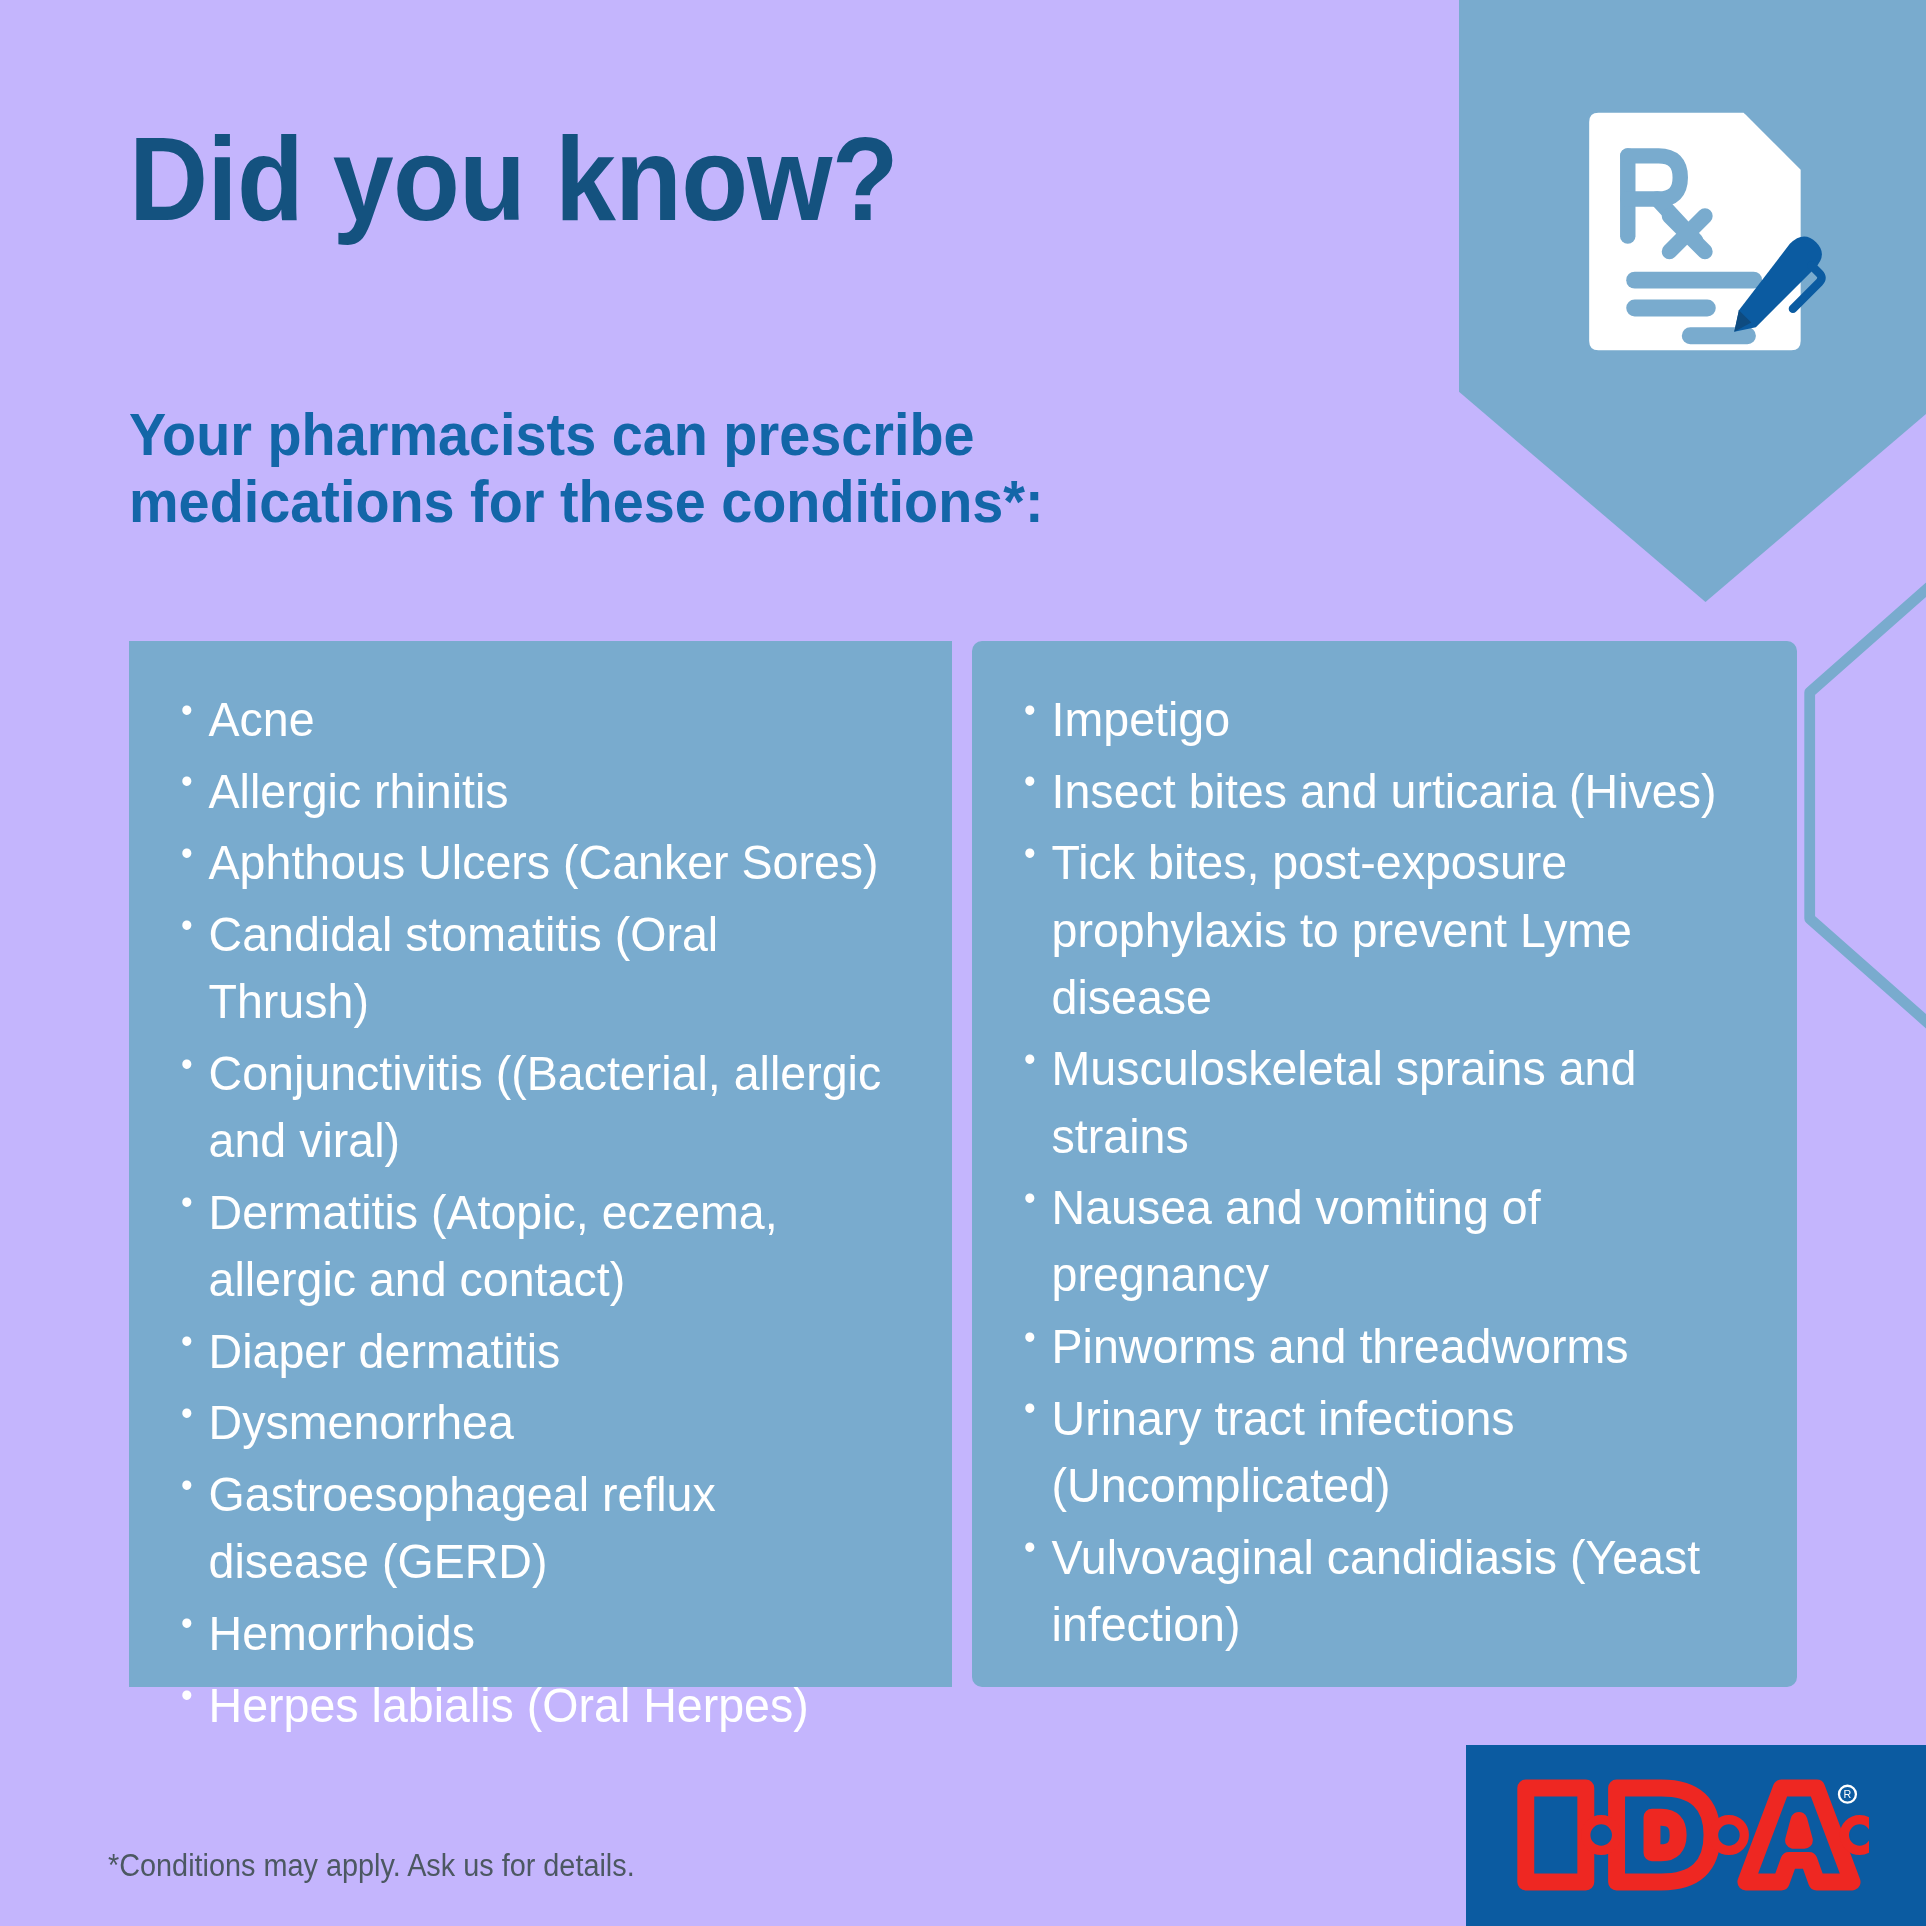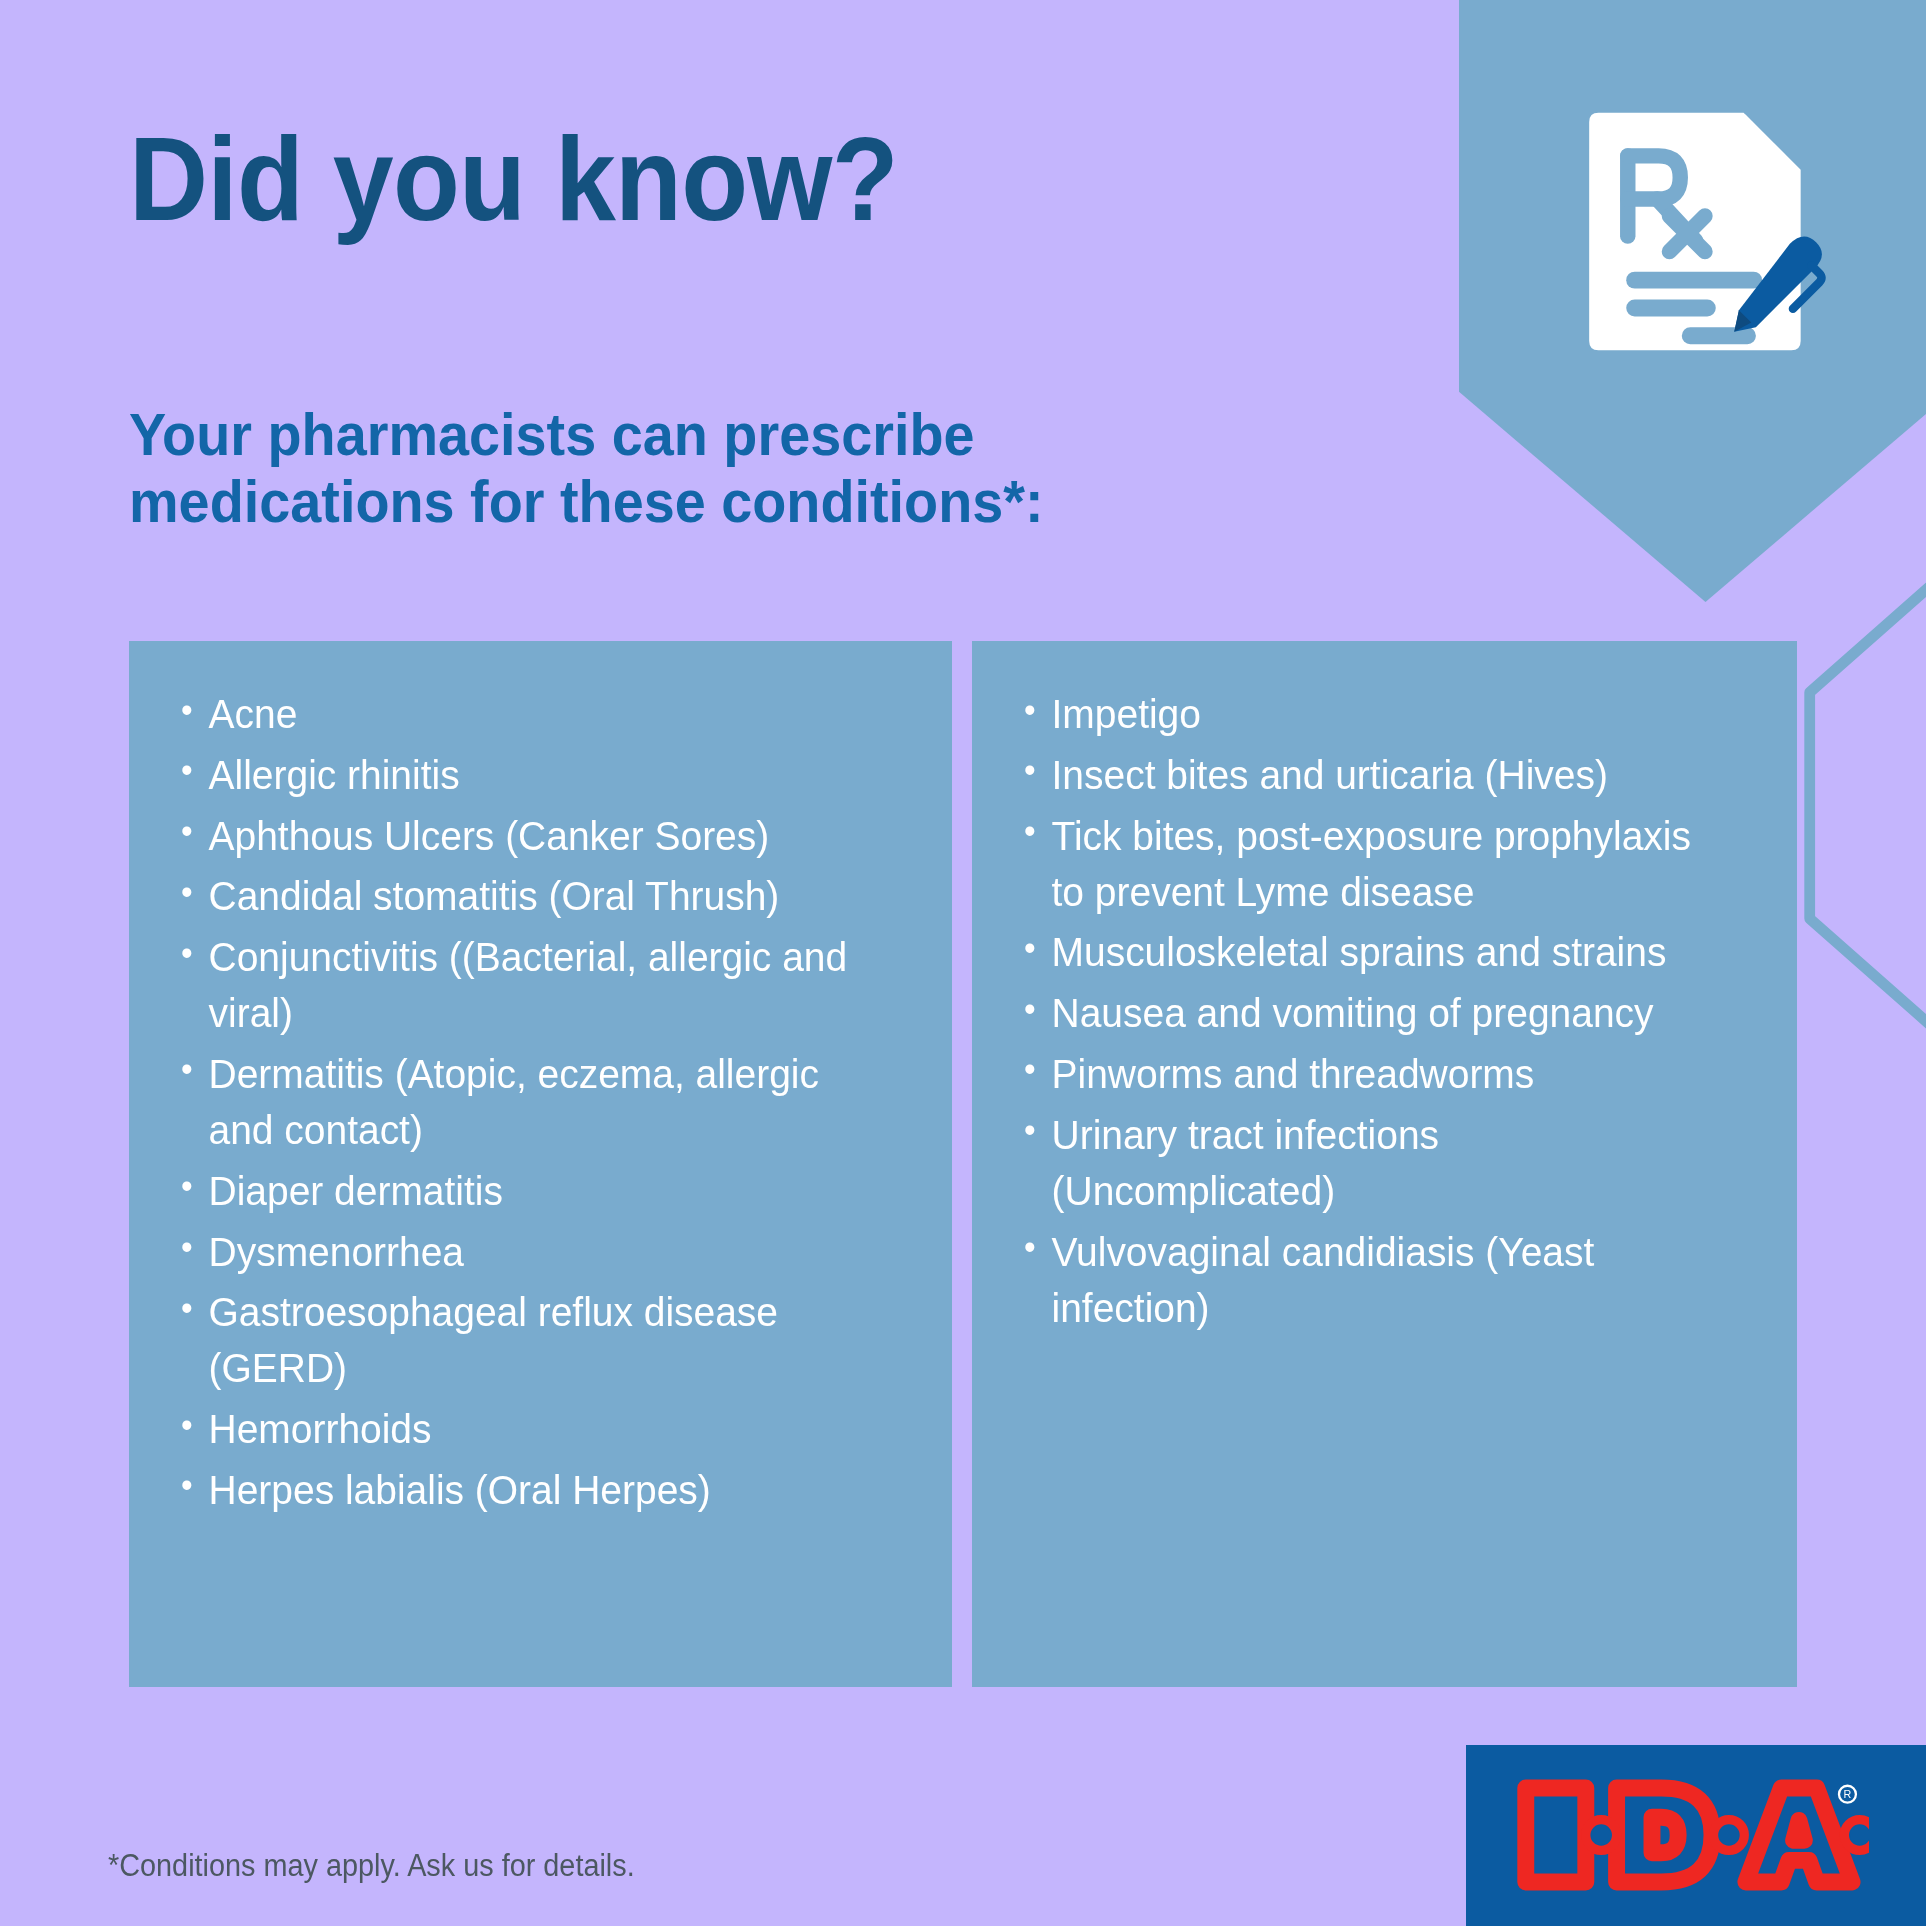--- a/index.html
+++ b/index.html
@@ -67,28 +67,28 @@
 
   
   .card {
     position: absolute;
     top: 641px;
     height: 1046px;
     background: #79abce;
     box-sizing: border-box;
   }
   .card-left  { left: 129px;  width: 823px; }
-  .card-right { left: 972px; width: 825px; }
+  .card-right { left: 972px; width: 825px; border-radius: 10px; }
 
   ul.cond-list {
     list-style: none;
     margin: 0;
     padding: 45px 31px 0 52px;
     color: #ffffff;
-    font-size: 41px;
+    font-size: 49px;
     line-height: 1.37;
     font-stretch: condensed;
   }
   ul.cond-list li {
     position: relative;
     padding-left: 29px;
     margin-bottom: 4.6px;
     transform: scaleX(0.95);
     transform-origin: left top;
   }

